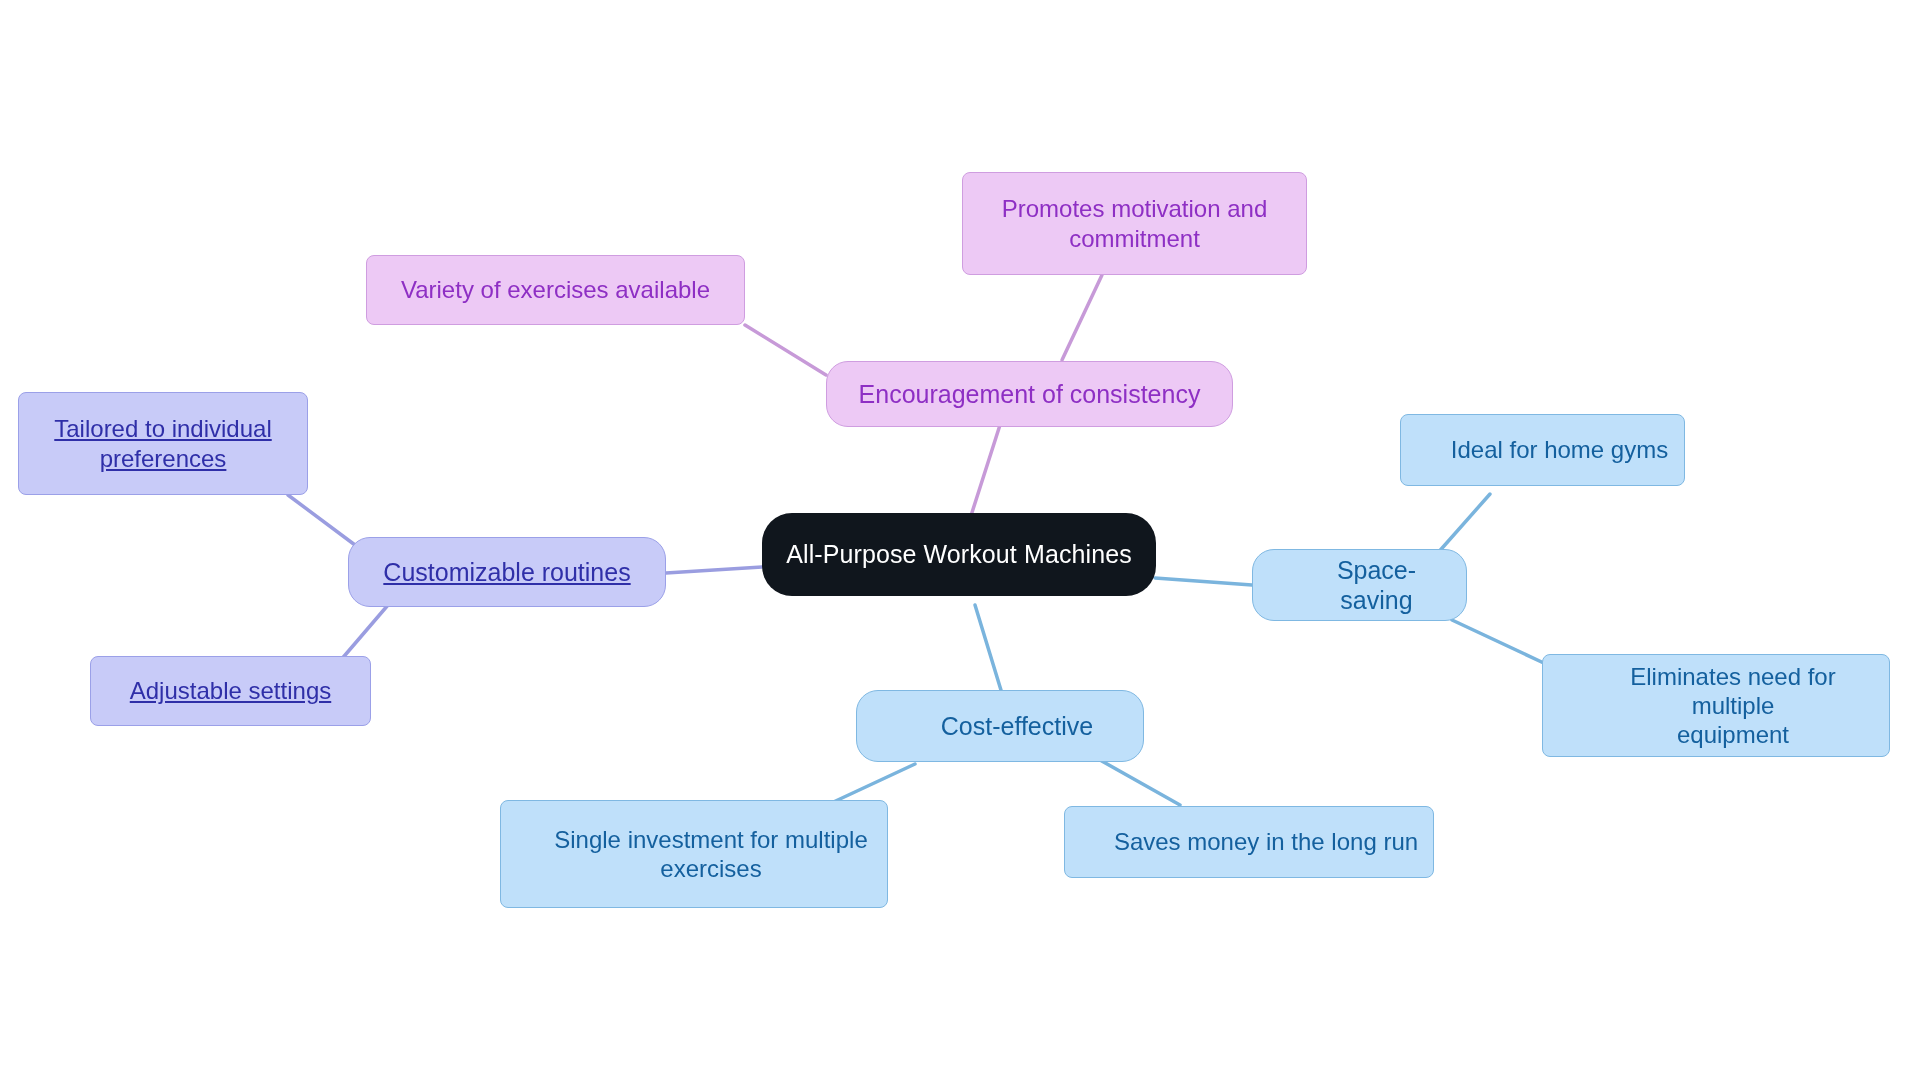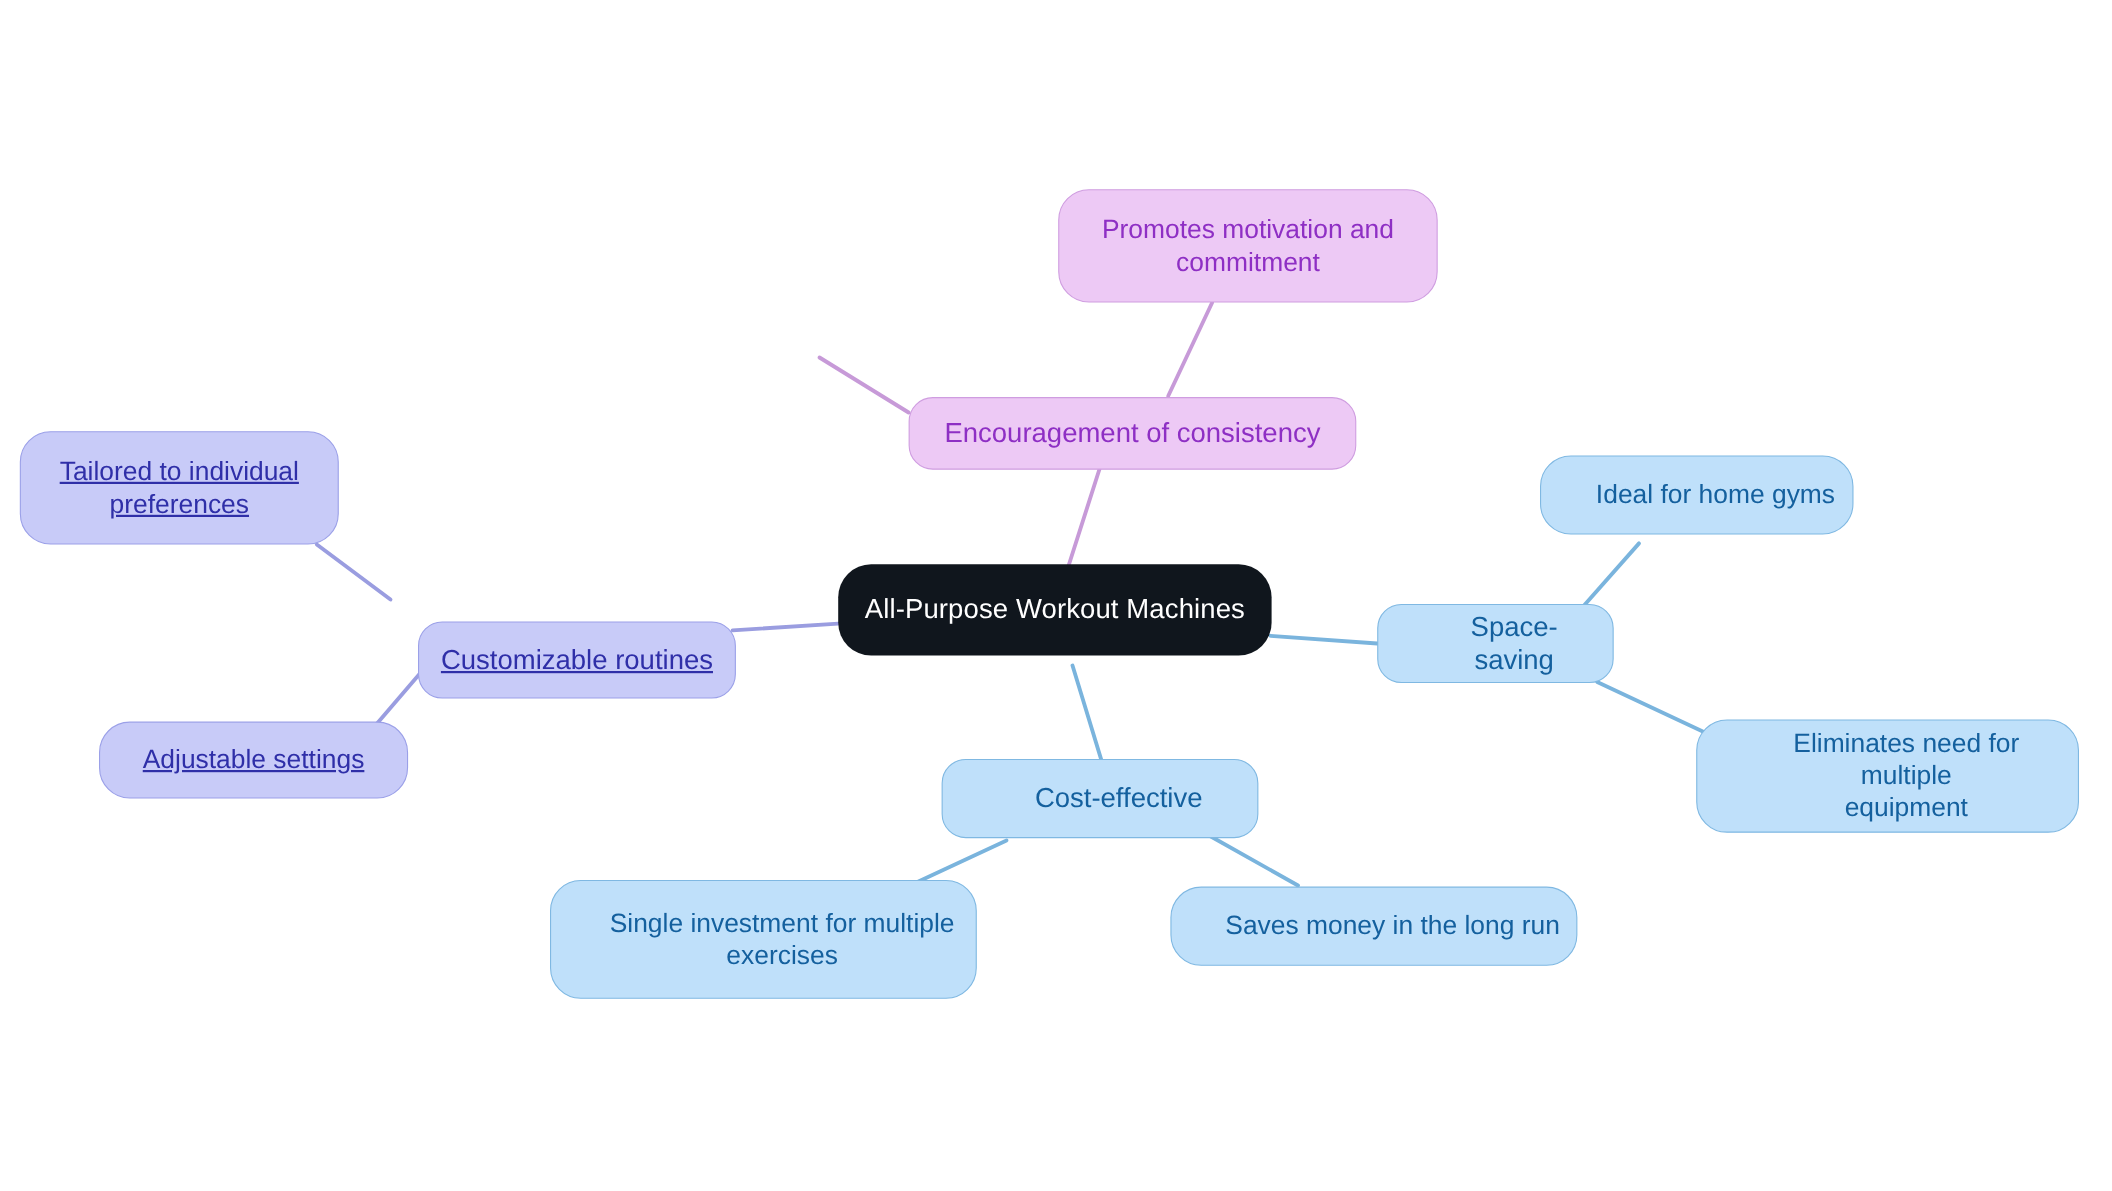--- a/index.html
+++ b/index.html
@@ -55,21 +55,21 @@
     font-size: 25px;
     letter-spacing: 0.1px;
   }
 
   .node.branch {
     font-size: 25px;
     border-radius: 22px;
   }
   .node.leaf {
     font-size: 24px;
-    border-radius: 28px;
+    border-radius: 8px;
   }
 
   
   .pal-pink {
     background: #edc9f5;
     border-color: #cf9de0;
     color: #8e2fc4;
   }
   
   .pal-lav {
@@ -115,25 +115,26 @@
 
     <path d="M 915 764 L 812 812" fill="none" stroke="#7ab4dd" stroke-width="3.5" stroke-linecap="round"></path>
 
     <path d="M 1100 760 L 1180 805" fill="none" stroke="#7ab4dd" stroke-width="3.5" stroke-linecap="round"></path>
   </svg>
 
   <div class="node root" style="left:762px; top:513px; width:394px; height:83px;">All-Purpose Workout Machines</div>
 
   <div class="node branch pal-pink" style="left:826px; top:361px; width:407px; height:66px;">Encouragement of consistency</div>
 
+  <div class="node leaf pal-pink" style="left:366px; top:255px; width:379px; height:70px;">Variety of exercises available</div>
 
   <div class="node leaf pal-pink" style="left:962px; top:172px; width:345px; height:103px;">Promotes motivation and
 commitment</div>
 
-  <div class="node branch pal-lav" style="left:348px; top:565px; width:289px; height:70px;margin-left:32px;">Customizable routines</div>
+  <div class="node branch pal-lav" style="left:348px; top:537px; width:318px; height:70px;">Customizable routines</div>
 
   <div class="node leaf pal-lav" style="left:18px; top:392px; width:290px; height:103px;">Tailored to individual
 preferences</div>
 
   <div class="node leaf pal-lav" style="left:90px; top:656px; width:281px; height:70px;">Adjustable settings</div>
 
   <div class="node branch pal-blue" style="left:1252px; top:549px; width:215px; height:72px;">Space-saving</div>
 
   <div class="node leaf pal-blue" style="left:1400px; top:414px; width:285px; height:72px;">Ideal for home gyms</div>
 

